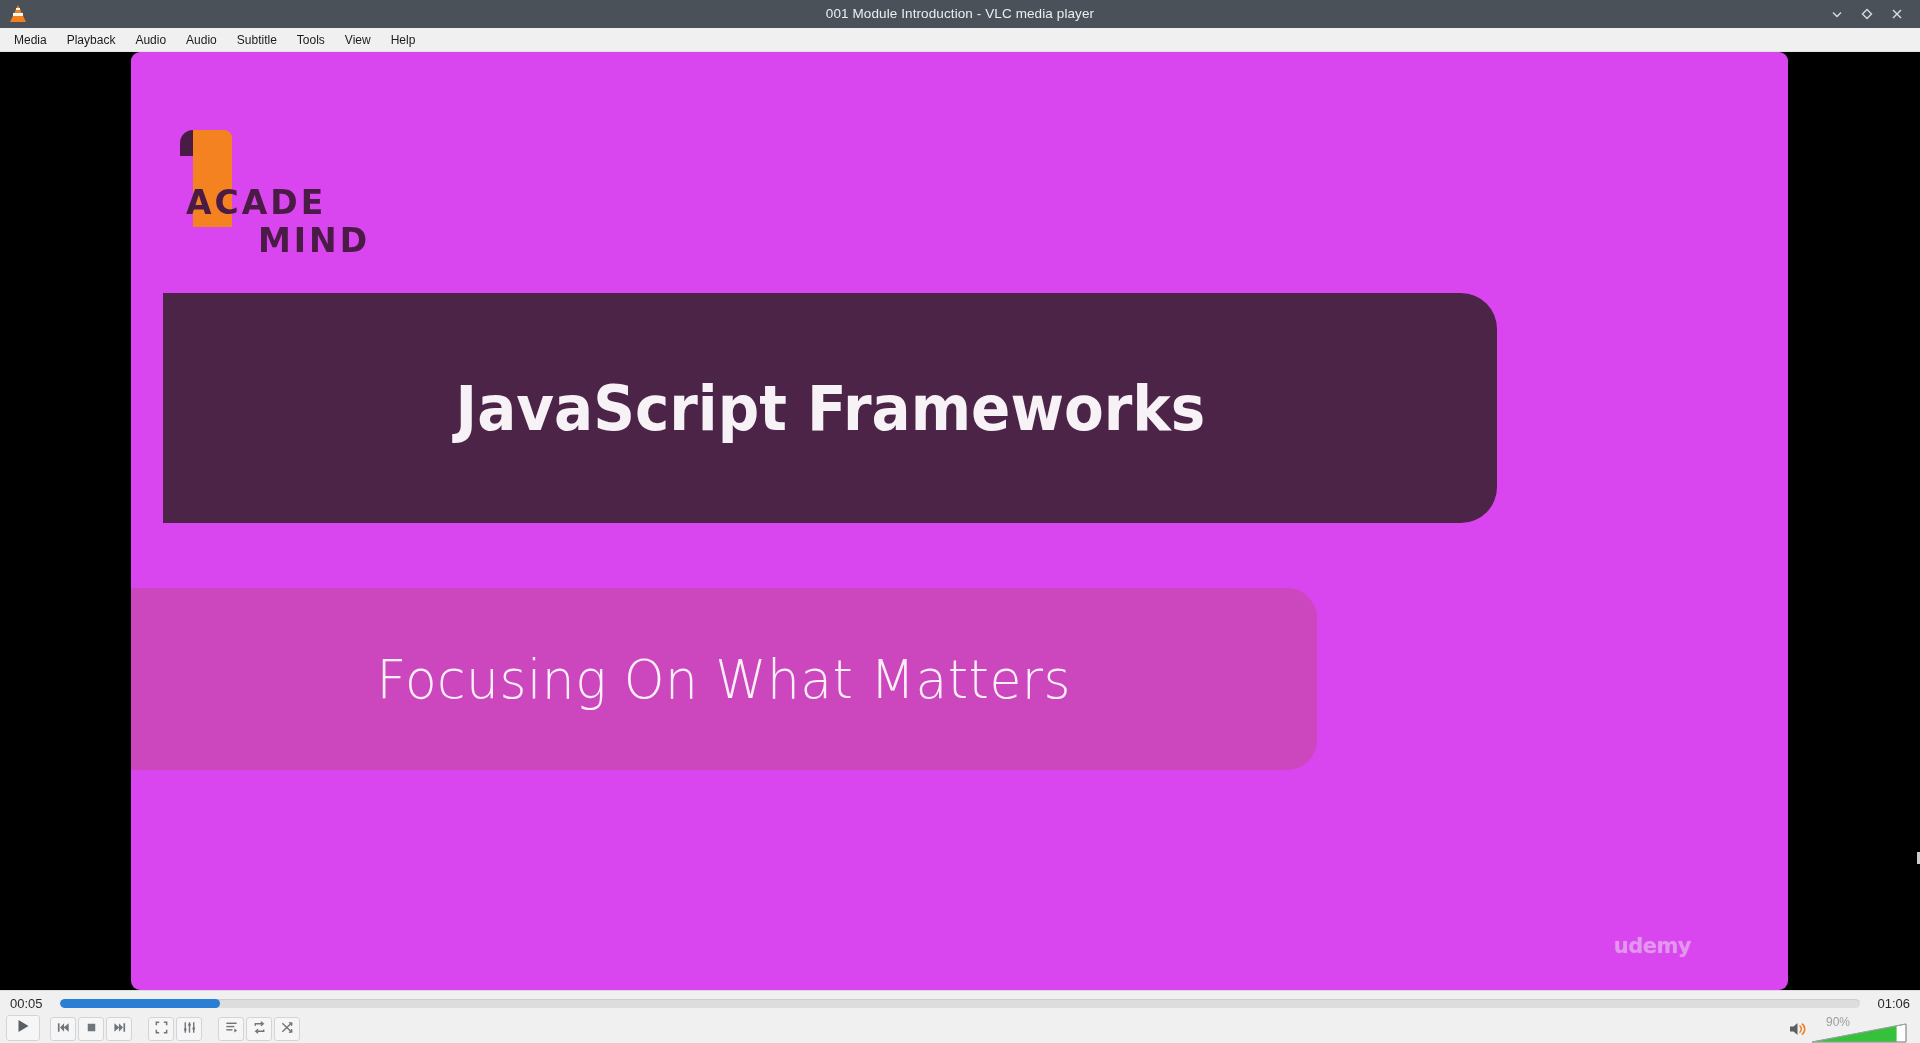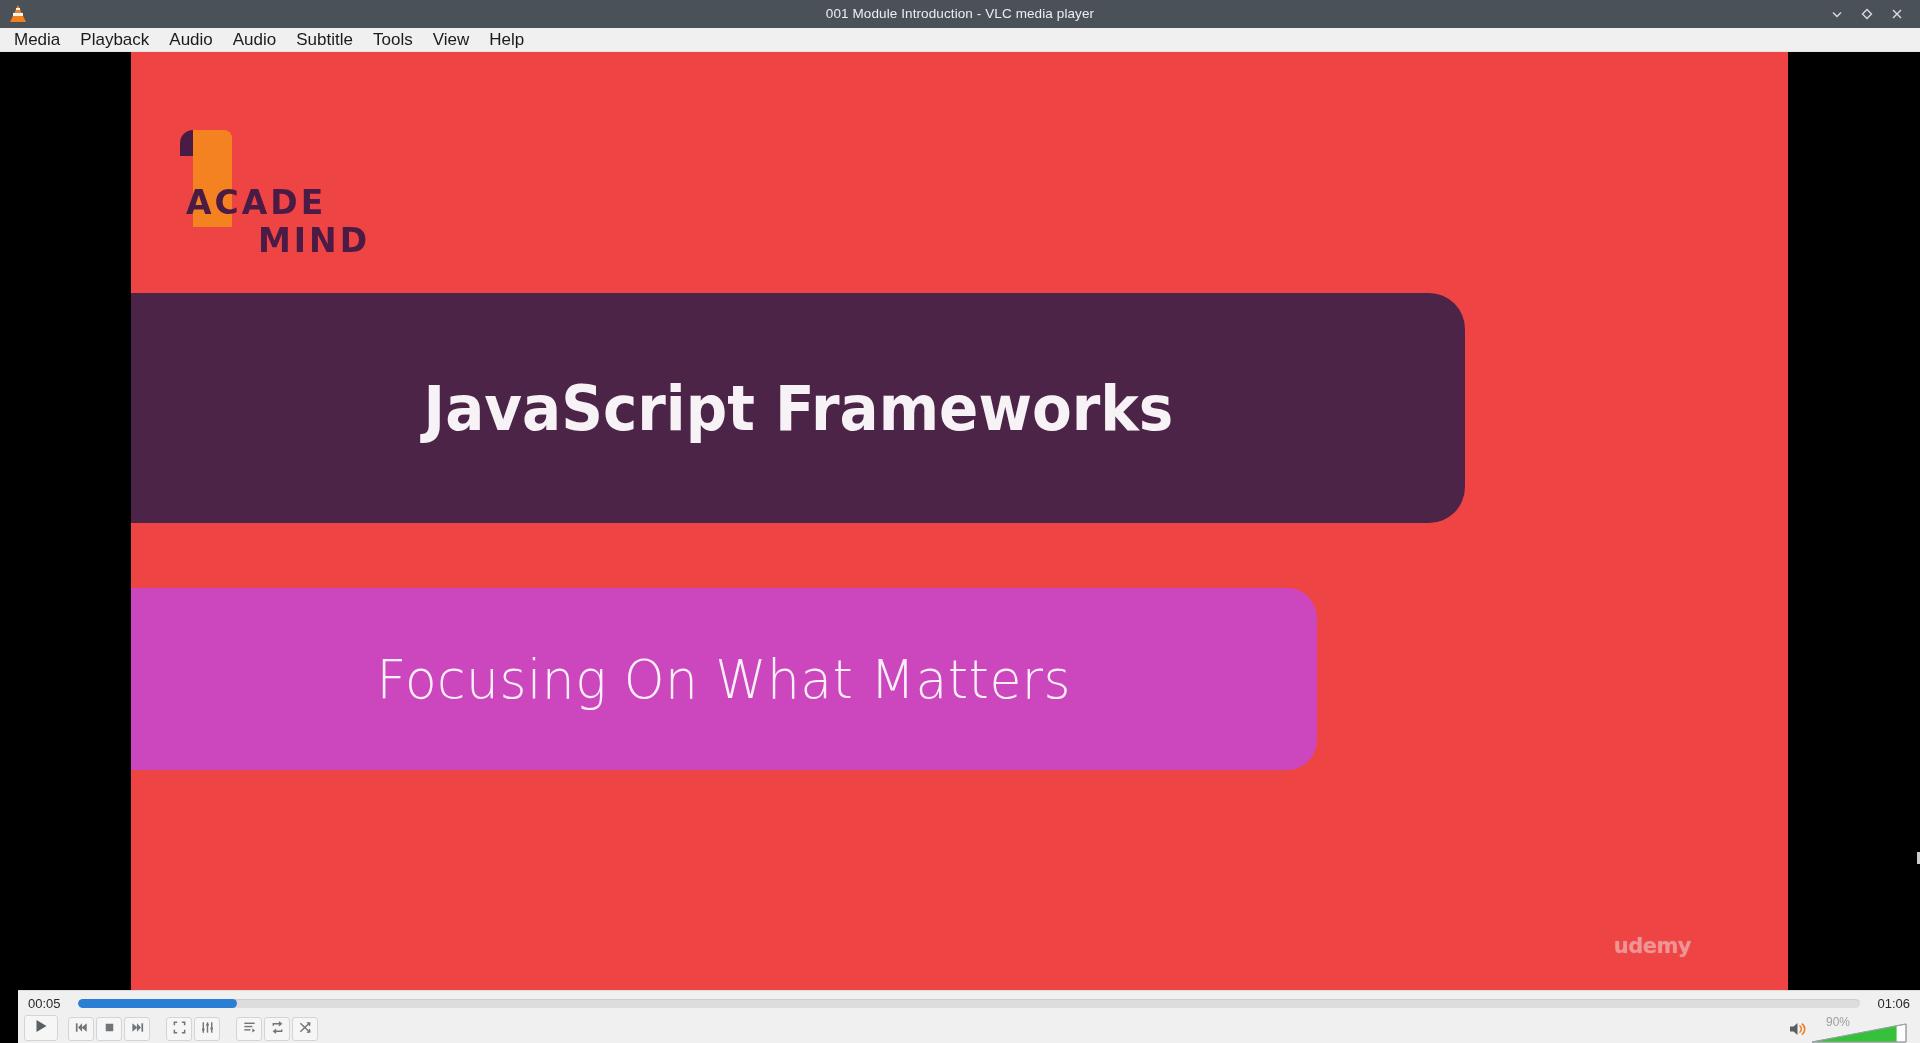--- a/index.html
+++ b/index.html
@@ -87,42 +87,43 @@
   .menubar {
     height: 24px;
     flex: 0 0 24px;
     background: #f0f0f0;
     border-bottom: 1px solid #e3e3e3;
     display: flex;
     align-items: center;
     padding-left: 4px;
   }
   .menu-item {
-    font-size: 17px;
+    font-size: 12px;
     color: #1b1b1b;
     padding: 2px 10px;
     line-height: 20px;
     white-space: nowrap;
   }
 
   
   .video-area {
     position: relative;
     flex: 1 1 auto;
     background: #000;
     overflow: hidden;
   }
   .video-content {
     position: absolute;
     left: 131px;
     top: 0;
     width: 1657px;
     height: 100%;
-    background: #ef4444;
+    background: #d946ef;
     overflow: hidden;
+    border-radius: 9px;
   }
 
   
   .logo {
     position: absolute;
     left: 49px;
     top: 78px;
     width: 190px;
     height: 125px;
   }
@@ -223,21 +224,20 @@
   }
 
   
   .controlbar {
     flex: 0 0 53px;
     height: 53px;
     background: #f0f0f0;
     border-top: 1px solid #dcdcdc;
     display: flex;
     flex-direction: column;
-    margin-left: 18px;
   }
   .seek-row {
     height: 24px;
     display: flex;
     align-items: center;
     padding: 0 10px;
     gap: 8px;
   }
   .time-label {
     font-size: 13px;
@@ -378,21 +378,21 @@
         <div class="logo-mark">
           <div class="logo-mark-purple"></div>
           <div class="logo-mark-orange"></div>
         </div>
         <div class="logo-text">
           <span class="l1">ACADE</span>
           <span class="l2">MIND</span>
         </div>
       </div>
 
-      <div class="banner banner-dark" style="background: rgb(76, 36, 72);">
+      <div class="banner banner-dark" style="background: rgb(76, 36, 72); margin-left: 32px;">
         <div class="banner-label" style="color: rgb(247, 242, 246);">JavaScript Frameworks</div>
       </div>
 
       <div class="banner banner-pink" style="background: rgb(204, 71, 189);">
         <div class="banner-label" style="color: rgb(251, 239, 250);">Focusing On What Matters</div>
       </div>
 
       <div class="watermark">udemy</div>
     </div>
     <div class="cursor-artifact"></div>

